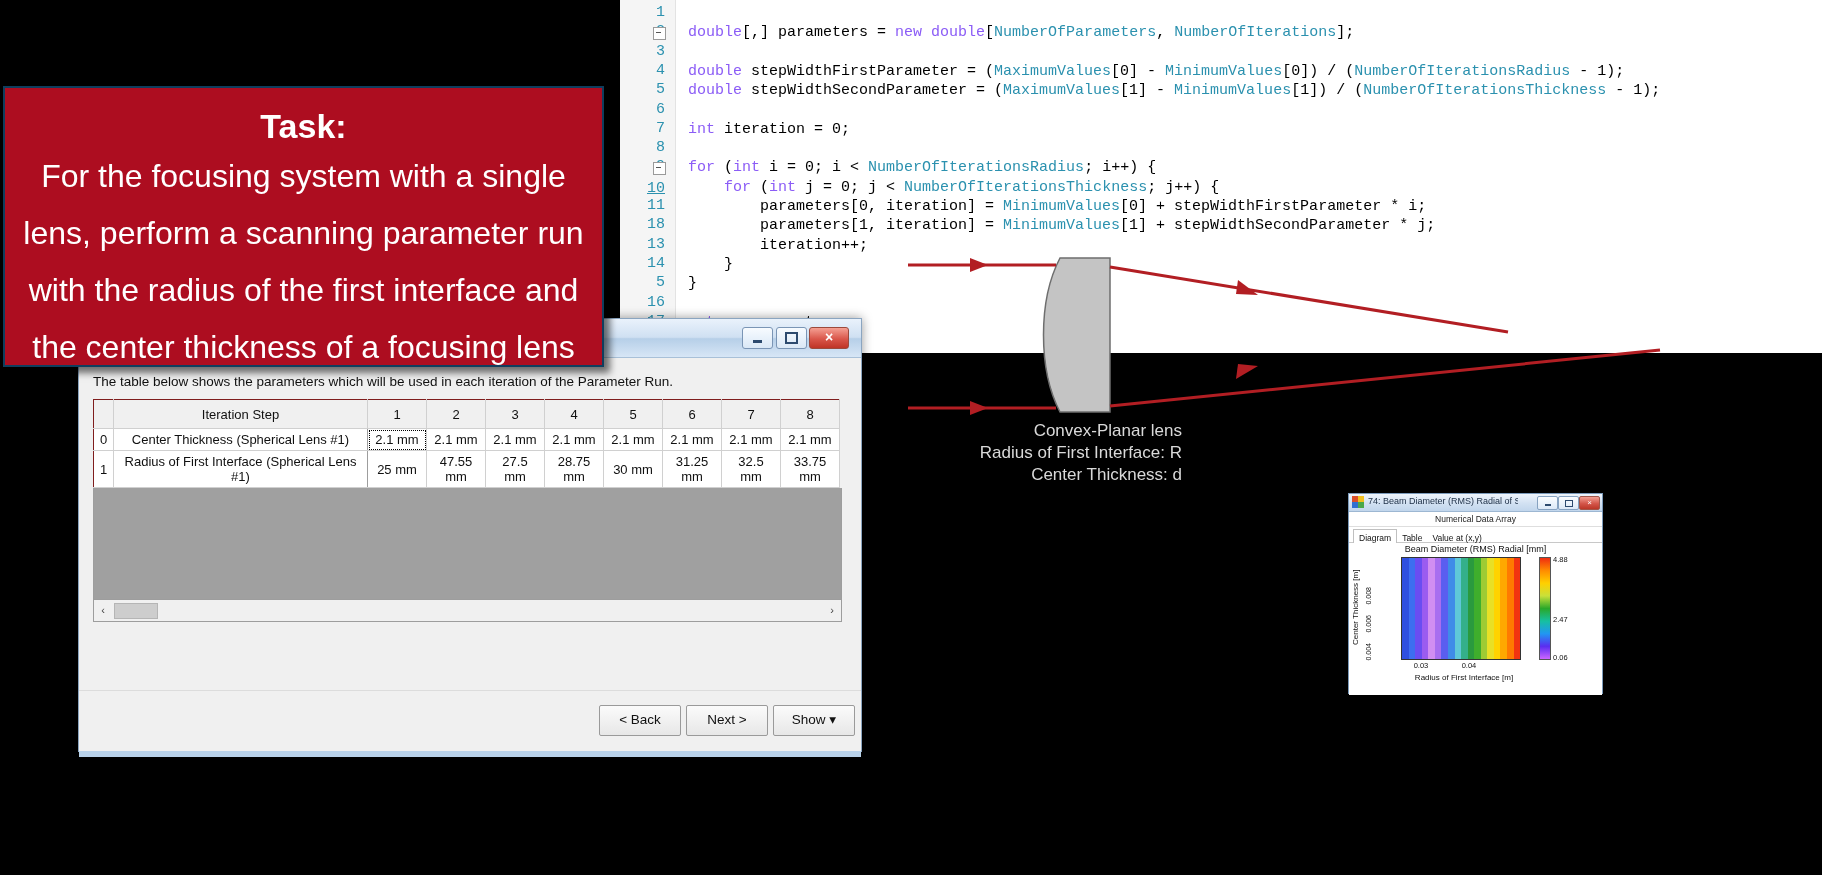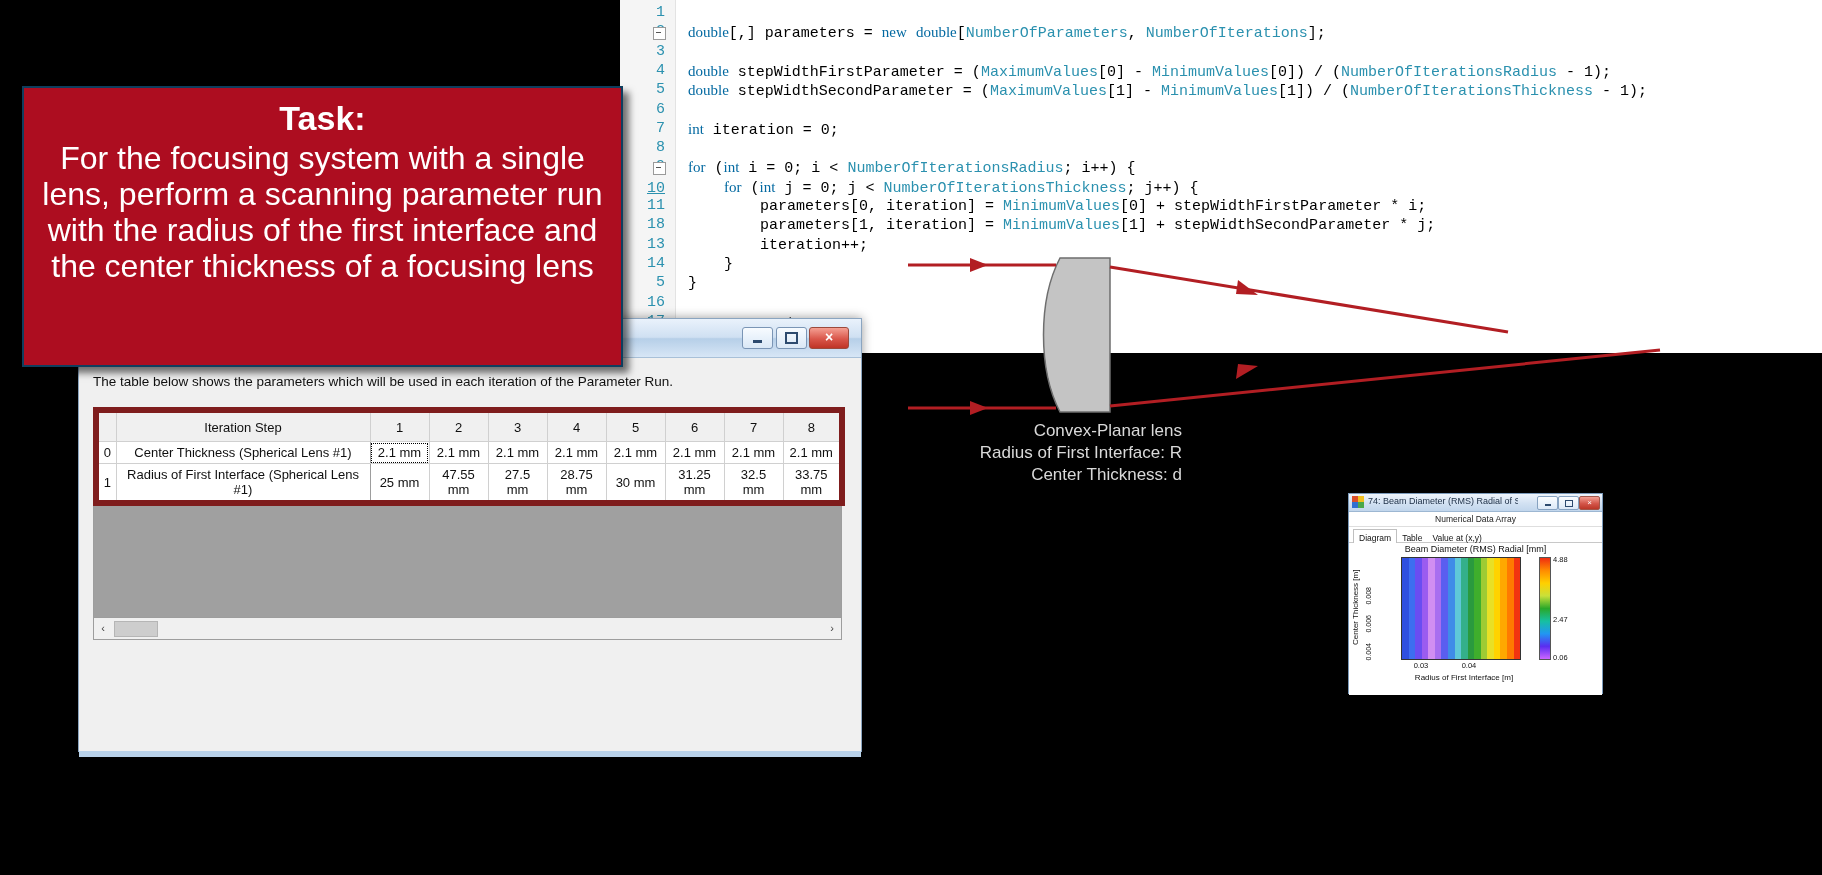--- a/index.html
+++ b/index.html
@@ -12,34 +12,34 @@
   #gutter{position:absolute;left:0;top:0;width:55px;height:100%;
           background:#f5f5f5;border-right:1px solid #e3e3e3;}
   .gutter-num{position:absolute;right:10px;color:#2b91af;font-size:15px;
               font-family:"Liberation Mono",monospace;}
   .fold-box{position:absolute;left:33px;width:11px;height:11px;border:1px solid #9a9a9a;
             background:#fff;}
   .fold-box:after{content:"";position:absolute;left:2px;top:4px;width:5px;height:1px;background:#555;}
   #code-area{position:absolute;left:56px;top:0;right:0;bottom:0;padding-left:12px;
              font-family:"Liberation Mono",monospace;font-size:15px;line-height:19.3px;
              color:#000;white-space:pre;}
-  .kw{color:#0369a1;font-family:Liberation Serif, serif;}
+  .kw{color:#8b5cf6;}
   .ty{color:#2b91af;}
 
   
   #optics{position:absolute;left:860px;top:240px;width:962px;height:300px;}
 
   
-  #task-box{position:absolute;left:22px;top:86px;width:601px;height:281px;
+  #task-box{position:absolute;left:3px;top:86px;width:601px;height:281px;
             background:#ad0d20;border:2px solid #0f3e5e;
             box-shadow:6px 6px 7px rgba(0,0,0,.55);
             color:#fff;text-align:center;box-sizing:border-box;
-            padding-top:8px;}
+            padding-top:16px;}
   #task-title{font-size:34px;font-weight:bold;line-height:44px;}
-  #task-body{font-size:32px;line-height:36px;padding:0 6px;}
+  #task-body{font-size:32px;line-height:57px;padding:0 6px;}
 
   
   #dialog{position:absolute;left:78px;top:318px;width:784px;height:434px;
           background:#f0f0f0;border:1px solid #8ba5c0;
           box-shadow:0 0 10px rgba(0,0,0,.4);box-sizing:border-box;}
   #dlg-titlebar{height:38px;position:relative;
       background:linear-gradient(to bottom,#eaf2fb 0%,#cfe0f2 48%,#b6cfe8 52%,#d7e6f6 100%);
       border-bottom:1px solid #a8c0d8;}
   .winbtn{position:absolute;top:8px;width:29px;height:20px;border:1px solid #7a95b5;border-radius:3px;
           background:linear-gradient(to bottom,#f7fbff,#dae8f6);}
@@ -53,21 +53,21 @@
   #btn-close span{color:#fff;font-size:14px;line-height:18px;font-weight:bold;text-align:center;}
 
   #dlg-head{background:#fff;height:52px;border-bottom:1px solid #d4d4d4;
             background:linear-gradient(to right,#fff 55%,#f2f6fa 100%);position:relative;}
   #dlg-head-label{position:absolute;left:16px;top:16px;font-size:13.5px;color:#1b1b1b;}
 
   #dlg-body{padding:14px 14px 0 14px;}
   .desc-line{font-size:13.5px;color:#111;line-height:19px;}
 
   
-  #grid{margin-top:16px;border:6px solid #7f1d1d;background:#fff;
+  #grid{margin-top:8px;border:1px solid #7f1d1d;background:#fff;
         border-collapse:collapse;width:727px;table-layout:fixed;font-size:13px;}
   #grid th,#grid td{border-right:1px solid #d0d0d0;border-bottom:1px solid #d0d0d0;
                     padding:3px 4px;color:#101010;}
   #grid thead th{background:#f0f0f0;text-align:center;font-weight:normal;height:22px;}
   .col-idx{width:20px;}
   .col-name{width:254px;}
   .col-val{width:59px;}
   #grid tbody td.idx{text-align:center;background:#fff;}
   #grid tbody td.nm{text-align:center;background:#fff;border-right:1px solid #9d9d9d;}
   #grid tbody td.vl{text-align:center;background:#fff;}
@@ -265,20 +265,25 @@
 
     <div id="grid-filler"></div>
 
     <div id="hscroll">
       <div class="sc-arrow" id="sc-left">‹</div>
       <div id="sc-thumb"></div>
       <div class="sc-arrow" id="sc-right">›</div>
     </div>
   </div>
 
+  <div id="dlg-footer">
+    <div class="dlgbtn" id="b-back">&lt; Back</div>
+    <div class="dlgbtn" id="b-next">Next &gt;</div>
+    <div class="dlgbtn" id="b-show">Show ▾</div>
+  </div>
   <div id="dlg-bottomstrip"></div>
 </div>
 
 <div id="task-box">
   <div id="task-title">Task:</div>
   <div id="task-body">For the focusing system with a single lens, perform a scanning parameter run with the radius of the first interface and the center thickness of a focusing lens</div>
 </div>
 
 <div id="chartwin">
   <div id="cw-title">

